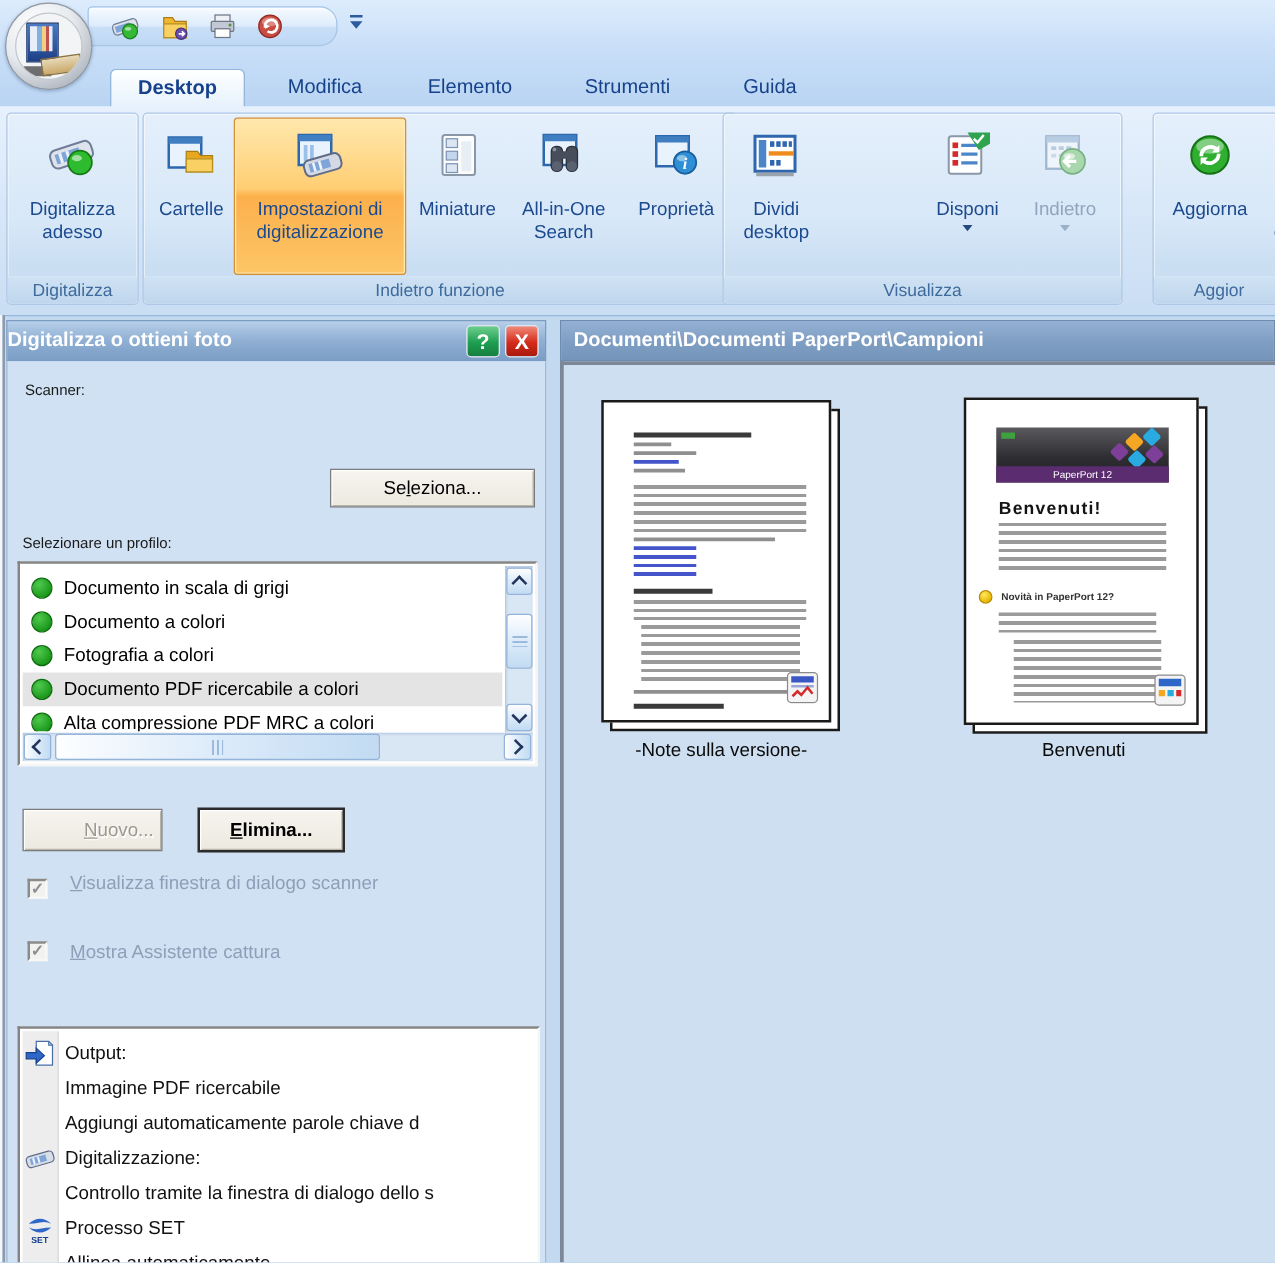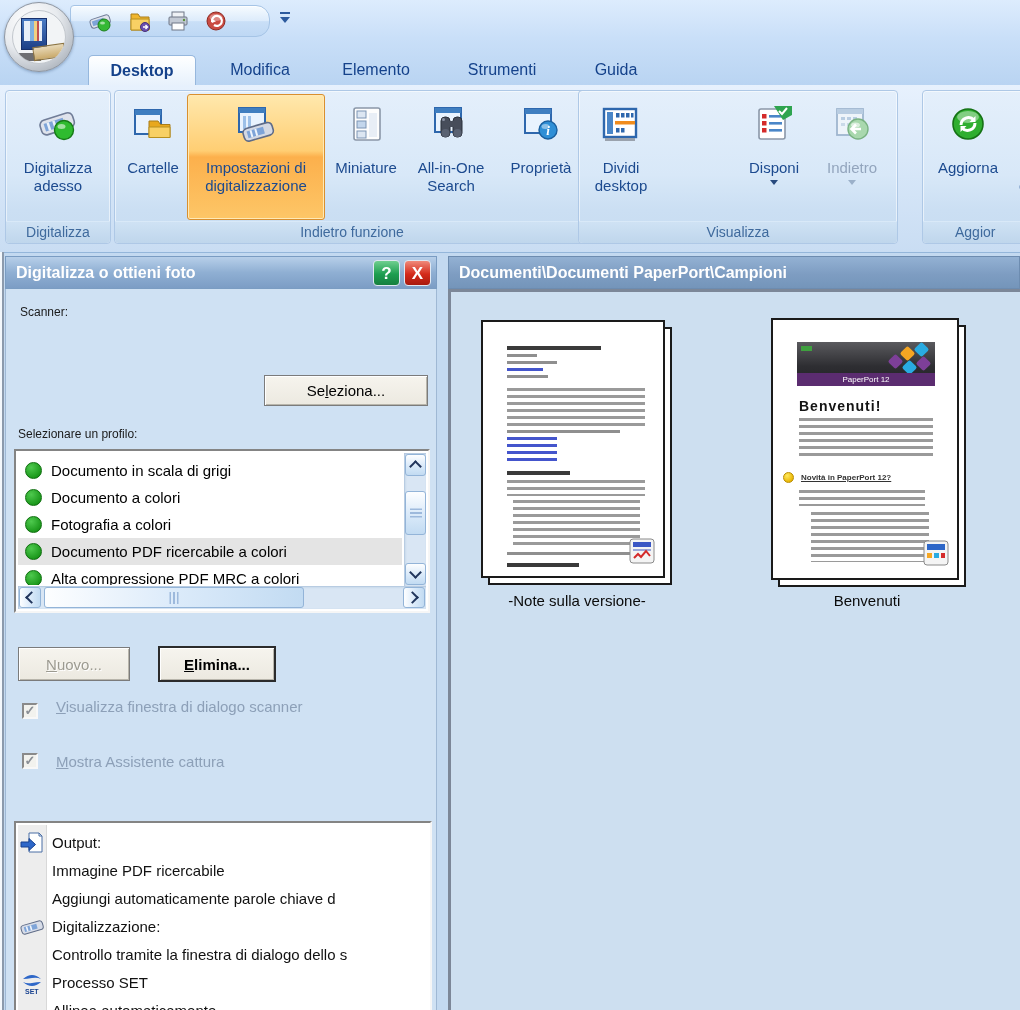--- a/index.html
+++ b/index.html
@@ -56,34 +56,34 @@
   .rbtn.disabled .dd{border-top-color:#9bb0c9;}
   .dd-below{margin:3px auto 0;display:block;width:0;}
 
   
   .edge{position:absolute;left:0;top:252px;bottom:0;width:2px;background:#f4f8fc;}
   .edge2{position:absolute;left:2px;top:252px;bottom:0;width:2px;background:#8c9aac;}
 
   .left-pane{position:absolute;left:5px;top:256px;width:432px;height:754px;}
   .pane-hdr{position:absolute;left:0;top:0;right:0;height:33px;
     background:linear-gradient(180deg,#b7cfe9 0%,#8fafd3 50%,#7c9dc5 100%);
-    border:1px solid #7a9cc2;color:#fff;font-weight:bold;font-size:16px;line-height:31px;padding-left:10px;box-sizing:border-box;}
+    border:1px solid #7a9cc2;color:#fff;font-weight:bold;font-size:16px;line-height:31px;box-sizing:border-box;}
   .hdr-btn{position:absolute;top:3px;width:27px;height:26px;border-radius:4px;text-align:center;
     line-height:26px;color:#fff;font-weight:bold;font-size:17px;border:1px solid #dfe8f2;box-sizing:border-box;}
   .btn-help{right:36px;background:linear-gradient(180deg,#6fcf8f,#1d9e50 55%,#167f3f);}
   .btn-close{right:5px;background:linear-gradient(180deg,#f08a7a,#d42a1a 55%,#a81a0e);}
   .pane-body{position:absolute;left:0;top:33px;right:0;bottom:0;background:#cfe1f3;
     border-left:1px solid #9fb8d4;border-right:1px solid #9fb8d4;}
   .lbl-txt{position:absolute;font-size:12px;color:#1a1a1a;}
 
   .wbtn{position:absolute;background:linear-gradient(180deg,#f6f4ee,#ece9e0);border:1px solid #7b7b7b;
     box-shadow:inset 1px 1px 0 #ffffff, inset -1px -1px 0 #b8b5ab;font-size:15px;color:#000;
     text-align:center;font-family:"Liberation Sans",sans-serif;}
   .wbtn.default{border:2px solid #2b2b2b;}
-  .wbtn.disabled{color:#9c9a90;text-shadow:1px 1px 0 #ffffff;}
+  .wbtn.disabled{color:#9c9a90;text-shadow:1px 1px 0 #ffffff;text-align:right;}
   .mn{text-decoration:underline;}
 
   .sunken{background:#fff;border:2px solid;border-color:#848484 #f6f6f6 #f6f6f6 #848484;box-sizing:border-box;}
 
   .plist{position:absolute;left:8px;top:194px;width:416px;height:164px;}
   .pitems{position:absolute;left:2px;top:2px;right:26px;bottom:26px;overflow:hidden;}
   .pitem{position:absolute;left:0;right:0;height:27px;display:flex;align-items:center;font-size:15px;color:#000;}
   .pitem.selected{background:#e4e4e4;}
   .gdot{width:17px;height:17px;border-radius:50%;margin:0 9px 0 7px;flex:0 0 auto;
     background:radial-gradient(circle at 35% 30%,#4ec94e,#1d9a1d 70%,#0f7a0f);border:1px solid #0d6e0d;box-sizing:border-box;}
@@ -137,21 +137,21 @@
 
   .banner{position:absolute;left:24px;top:22px;width:138px;height:44px;
     background:linear-gradient(180deg,#5a5a5e 0%,#2e2e32 55%,#202024 100%);}
   .banner .pstrip{position:absolute;left:0;right:0;bottom:0;height:13px;background:#5b2c70;
     color:#fff;font-size:8px;line-height:13px;text-align:center;}
   .banner .gmark{position:absolute;left:4px;top:4px;width:11px;height:5px;background:#3fa03f;}
   .sq{position:absolute;width:11px;height:11px;transform:rotate(45deg);border-radius:2px;}
   .bhead{position:absolute;left:26px;top:78px;font-size:14px;font-weight:bold;color:#141414;letter-spacing:1px;}
   .bullet-dot{position:absolute;width:11px;height:11px;border-radius:50%;
     background:radial-gradient(circle at 35% 30%,#ffe95e,#e8b400 75%);border:1px solid #b98c00;box-sizing:border-box;}
-  .btiny{position:absolute;font-size:8px;font-weight:bold;color:#333;white-space:nowrap;text-decoration:underline;}
+  .btiny{position:absolute;font-size:8px;font-weight:bold;color:#333;white-space:nowrap;}
 </style>
 </head>
 <body>
 
 <div id="app">
 
   <div class="topbar">
     <div class="qat">
       <div class="qat-btn" style="left:16px">
         <svg width="26" height="24" viewBox="0 0 26 24">

